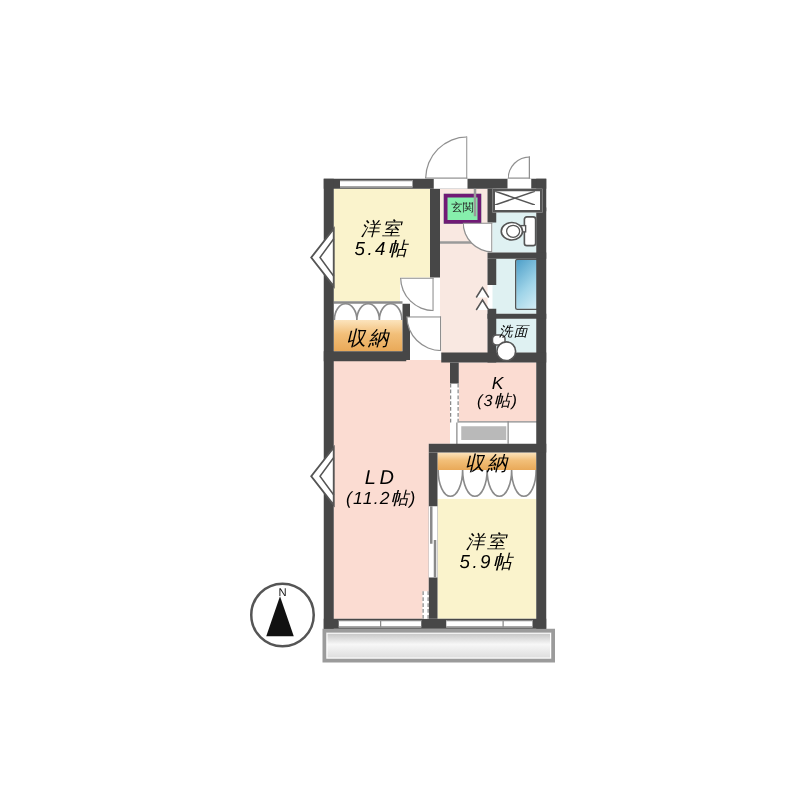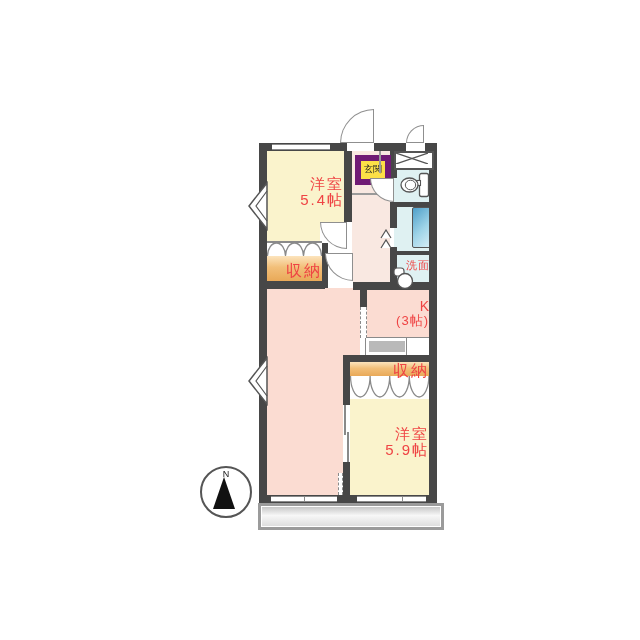--- a/index.html
+++ b/index.html
@@ -24,32 +24,32 @@
   .arc-bl{border-radius:0 0 0 100%;}
   .doorbg{position:absolute;background:#fff;z-index:4;}
   .slide{position:absolute;background:#fff;z-index:12;}
   .slide .s1,.slide .s2{position:absolute;width:1.5px;background:#8a8a8a;}
   .dashed{position:absolute;background:#fff;border-left:1.5px dashed #8a8a8a;border-right:1.5px dashed #8a8a8a;box-sizing:border-box;z-index:12;}
   
   .xbox{position:absolute;background:#fff;border:2px solid #555;z-index:12;}
   .counter{position:absolute;background:#fff;border:1px solid #8a8a8a;z-index:8;}
   .counter-gray{position:absolute;background:#b9b9b9;z-index:9;}
   .counter-div{position:absolute;background:#8a8a8a;z-index:9;}
-  .genkan-box{position:absolute;background:#fde047;border:6px solid #701a75;z-index:14;
+  .genkan-box{position:absolute;background:#86efac;border:3px solid #701a75;z-index:14;
               font-size:9px;line-height:16px;text-align:center;color:#222;}
   .thinline{position:absolute;background:#9a9a9a;z-index:9;}
   .balcony{position:absolute;background:linear-gradient(180deg,#c2c2c2 0%,#f7f7f7 45%,#dcdcdc 100%);
            border:3px solid #9b9b9b;z-index:5;box-shadow:inset 0 0 0 1px #ffffff;}
   .tub{position:absolute;background:linear-gradient(135deg,#4e9fc9 0%,#9fd4e8 55%,#d6eef6 100%);
        border:1.5px solid #555;border-radius:2px;z-index:8;}
   svg.icon{position:absolute;z-index:22;}
   .band-line{position:absolute;background:#8a8a8a;z-index:6;}
   .arcband{position:absolute;z-index:6;background:#fff;}
   
-  .lbl{position:absolute;z-index:30;text-align:right;color:#ef4444;}
+  .lbl{position:absolute;z-index:30;text-align:center;color:#000000;font-style:italic;}
   .lbl .l1{display:block;}
   .lbl-room{font-size:15px;line-height:16px;letter-spacing:2px;}
   .lbl-small{font-size:16px;letter-spacing:2px;}
   
   .compass{position:absolute;width:48px;height:48px;border:2px solid #555;border-radius:50%;
            background:#fff;z-index:30;}
   .compass .n{position:absolute;top:1px;left:0;width:100%;text-align:center;font-size:9px;color:#111;}
   .compass .tri{position:absolute;left:11px;top:9px;width:0;height:0;
                 border-left:11px solid transparent;border-right:11px solid transparent;
                 border-bottom:32px solid #111;}
@@ -173,20 +173,24 @@
 
   <div class="balcony" style="left:258px;top:503px;width:180px;height:21px;"></div>
 
   <div class="lbl lbl-room" style="left:267px;top:176px;width:77px;">
     <span class="l1">洋室</span>
     <span class="l1">5.4帖</span>
   </div>
   <div class="lbl lbl-small" style="left:267px;top:261px;width:55px;">
     <span>収納</span>
   </div>
+  <div class="lbl" style="left:258px;top:374px;width:94px;">
+    <span class="l1" style="font-size:16px;line-height:17px;letter-spacing:3px;">LD</span>
+    <span class="l1" style="font-size:14px;line-height:15px;letter-spacing:1px;">(11.2帖)</span>
+  </div>
   <div class="lbl" style="left:367px;top:299px;width:62px;">
     <span class="l1" style="font-size:14px;line-height:15px;">K</span>
     <span class="l1" style="font-size:13px;line-height:14px;letter-spacing:1px;">(3帖)</span>
   </div>
   <div class="lbl lbl-small" style="left:350px;top:361px;width:79px;">
     <span>収納</span>
   </div>
   <div class="lbl lbl-room" style="left:350px;top:426px;width:79px;">
     <span class="l1">洋室</span>
     <span class="l1">5.9帖</span>

